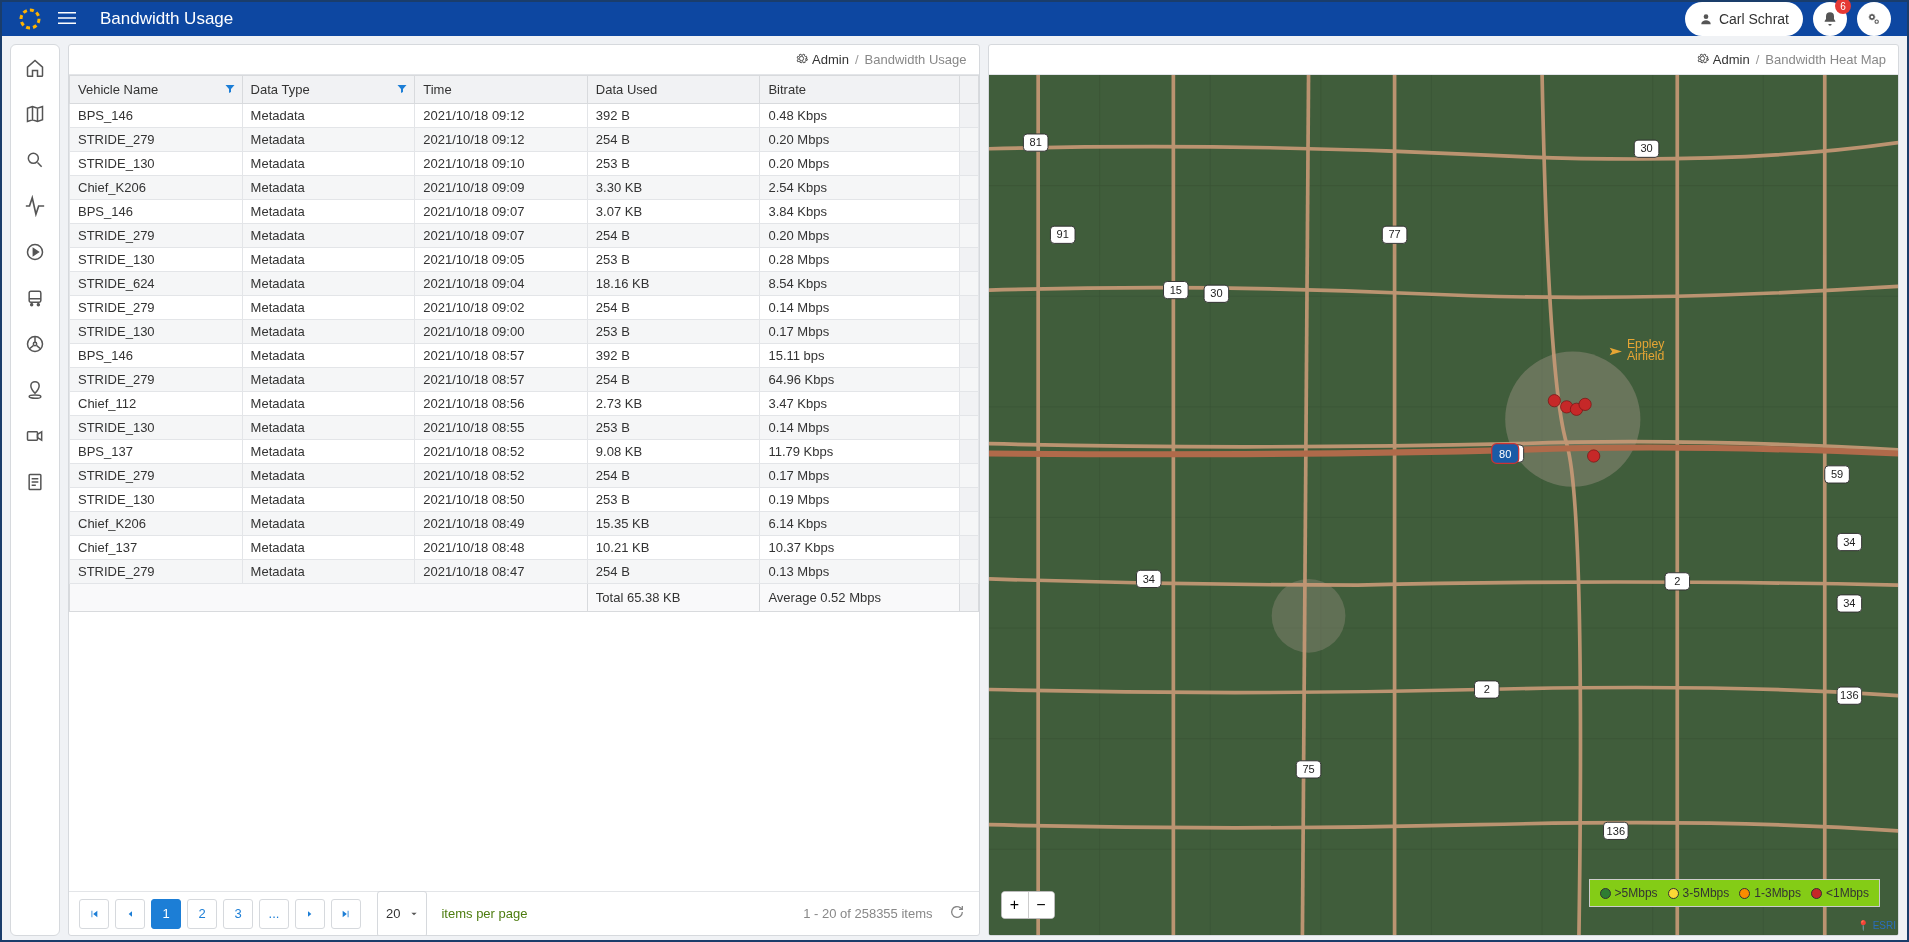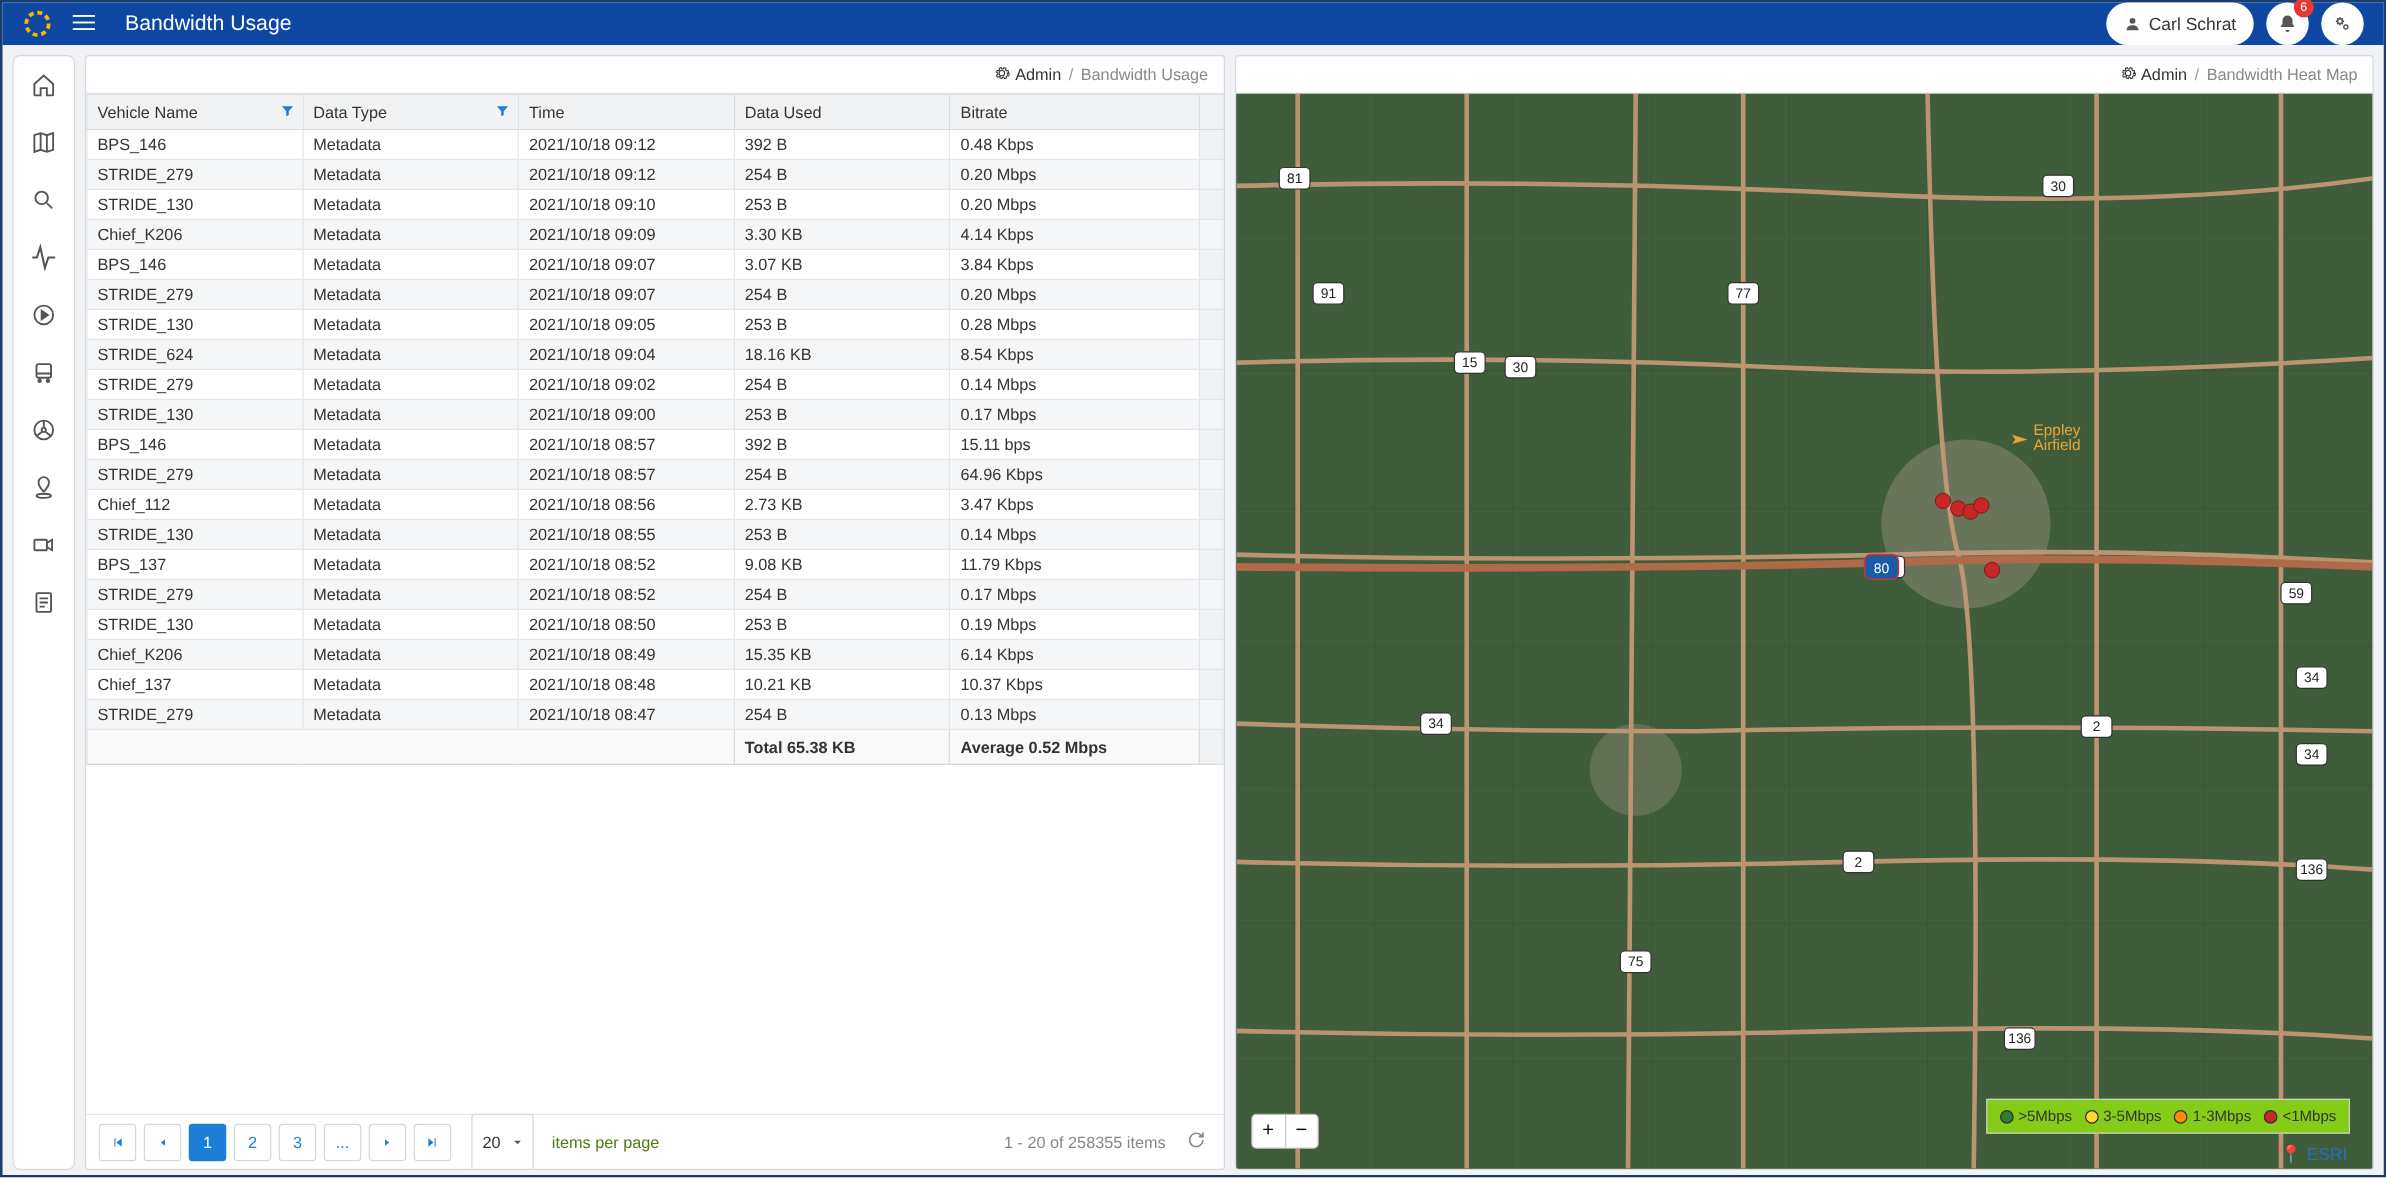--- a/index.html
+++ b/index.html
@@ -76,21 +76,21 @@
 }
 thead th .filter-icon {
   position: absolute; right: 6px; top: 50%; transform: translateY(-50%);
   color: #1c7ed6; cursor: pointer;
 }
 tbody td {
   border: 1px solid #e3e5e8; padding: 4px 8px; font-size: 13px;
 }
 tbody tr:nth-child(even) td { background: #f5f6f7; }
 tfoot td {
-  background: #f9f9fa; border: 1px solid #d8dadd; padding: 6px 8px; font-weight: 700; margin-left: 24px;
+  background: #f9f9fa; border: 1px solid #d8dadd; padding: 6px 8px; font-weight: 400; margin-left: 24px;
 }
 .scroll-gutter { width: 12px; background: #f1f2f4; border-left: 1px solid #d8dadd; }
 
 
 .pager {
   height: 44px; border-top: 1px solid #e3e5e8; display: flex; align-items: center;
   padding: 0 10px; gap: 6px;
 }
 .pg-btn {
   min-width: 30px; height: 30px; border: 1px solid #d6d9dd; border-radius: 3px;
@@ -119,21 +119,21 @@
 .legend .item { display: flex; align-items: center; gap: 4px; }
 .legend .dot { width: 11px; height: 11px; border-radius: 50%; border: 1px solid #333; }
 .zoom-ctrl {
   position: absolute; bottom: 16px; left: 12px; display: flex; background: #fff;
   border: 1px solid #bbb; border-radius: 4px; overflow: hidden;
 }
 .zoom-ctrl button {
   width: 26px; height: 26px; border: none; background: #fff; font-size: 16px; cursor: pointer;
 }
 .zoom-ctrl button + button { border-left: 1px solid #ccc; }
-.esri { position: absolute; bottom: 4px; right: 20px; font-size: 14px; color: #2a6ebb; }
+.esri { position: absolute; bottom: 4px; right: 2px; font-size: 10px; color: #2a6ebb; }
 </style>
 </head>
 <body>
 
 <div class="app">
 
   <div class="header">
     <svg class="logo" viewBox="0 0 24 24">
         <circle cx="12" cy="12" r="9" fill="none" stroke="#ffb300" stroke-width="3" stroke-dasharray="4 3"></circle>
       </svg>
@@ -294,21 +294,21 @@
                 <td>2021/10/18 09:10</td>
                 <td>253 B</td>
                 <td>0.20 Mbps</td>
                 <td class="scroll-gutter"></td>
               </tr>
               <tr>
                 <td>Chief_K206</td>
                 <td>Metadata</td>
                 <td>2021/10/18 09:09</td>
                 <td>3.30 KB</td>
-                <td>4.14 Kbps</td>
+                <td>2.54 Kbps</td>
                 <td class="scroll-gutter"></td>
               </tr>
               <tr>
                 <td>BPS_146</td>
                 <td>Metadata</td>
                 <td>2021/10/18 09:07</td>
                 <td>3.07 KB</td>
                 <td>3.84 Kbps</td>
                 <td class="scroll-gutter"></td>
               </tr>

